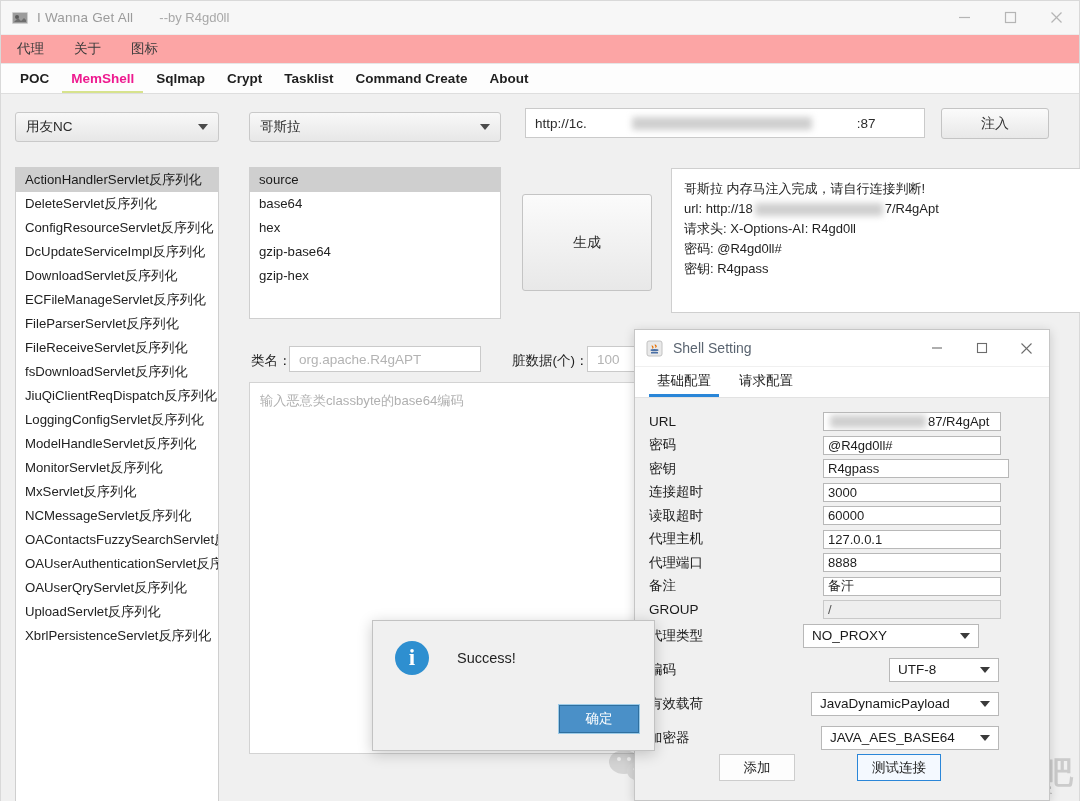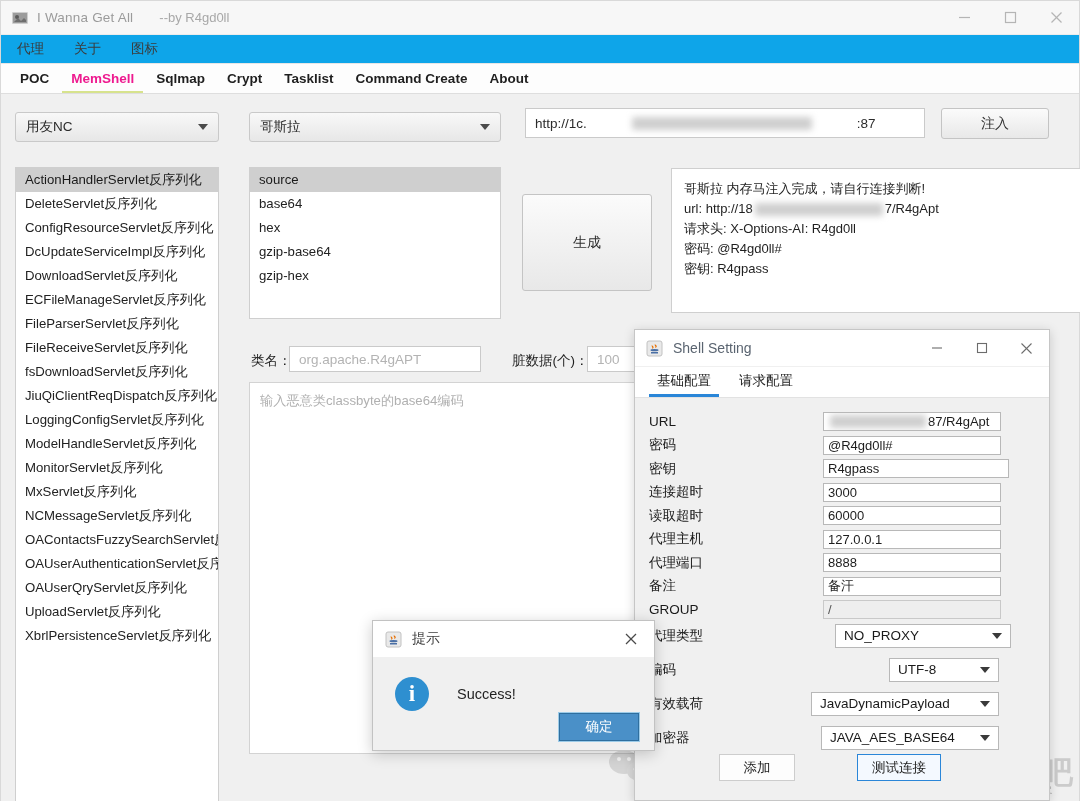--- a/index.html
+++ b/index.html
@@ -64,21 +64,21 @@
   .wbtn {
     width: 46px; height: 33px;
     display: flex; align-items: center; justify-content: center;
     color: #b5b5b5;
   }
   .wbtn svg { display:block; }
 
   
   .menubar {
     height: 28px;
-    background: #0ea5e9;
+    background: #fca5a5;
     display: flex;
     align-items: center;
     padding-left: 14px;
     border-bottom: 1px solid #e6e6e6;
   }
   .menu-item {
     font-size: 13.5px;
     color: #3b3b3b;
     margin-right: 26px;
     padding: 2px 2px;
@@ -681,21 +681,21 @@
           </div>
         </div>
         <div class="frow" style="left: 14px; top: 270px; width: 392px;">
           <div class="flabel">GROUP</div>
           <div class="finput ro" style="width: 178px; margin-left: 56px;">
             <span>/</span>
           </div>
         </div>
         <div class="frow" style="left: 14px; top: 293.5px; width: 392px;">
           <div class="flabel">代理类型</div>
-          <div class="fcombo" style="width: 176px; margin-left: 68px;">
+          <div class="fcombo" style="width: 176px; margin-left: 36px;">
             <span>NO_PROXY</span>
             <span class="arrow"></span>
           </div>
         </div>
         <div class="frow" style="left: 14px; top: 327.5px; width: 392px;">
           <div class="flabel">编码</div>
           <div class="fcombo" style="width: 110px; margin-left: 122px;">
             <span>UTF-8</span>
             <span class="arrow"></span>
           </div>
@@ -718,42 +718,24 @@
 
     <div class="dlgbtn" style="left:84px; top:424px; width:76px;">
       <span>添加</span>
     </div>
     <div class="dlgbtn focus" style="left:222px; top:424px; width:84px;">
       <span>测试连接</span>
     </div>
   </div>
 
   <div class="mdlg" style="left:372px; top:620px; width:283px; height:131px;">
-    <div class="mdlg-title">
-      <span class="ico">
-        <svg width="17" height="17" viewBox="0 0 17 17">
-          <rect x="1" y="1" width="15" height="15" rx="2" fill="#e9e9e9" stroke="#c2c2c2"></rect>
-          <path d="M5 12h7v1.5H5z" fill="#4a6fa5"></path>
-          <path d="M6 5c-1 1.2 .4 1.9 .4 2.9 0 .6-.4 1.1-.4 1.1s1.6-.7 1.6-1.8C7.6 6.1 6 5.8 6 5z" fill="#e76f00"></path>
-          <path d="M9 4c-1.1 1.3 .5 2 .5 3.1 0 .7-.5 1.2-.5 1.2s1.8-.8 1.8-2C10.8 5.2 9 4.9 9 4z" fill="#e76f00"></path>
-          <ellipse cx="8.5" cy="10.2" rx="4" ry="1.1" fill="#4a6fa5"></ellipse>
-        </svg>
-      </span>
-      <span class="t">提示</span>
-      <div class="mdlg-close">
-        <svg width="14" height="14" viewBox="0 0 14 14">
-            <line x1="2" y1="2" x2="12" y2="12" stroke="#4a4a4a" stroke-width="1.2"></line>
-            <line x1="12" y1="2" x2="2" y2="12" stroke="#4a4a4a" stroke-width="1.2"></line>
-          </svg>
-      </div>
-    </div>
     <div class="mdlg-body">
       <div class="info-ico">
         <span>i</span>
       </div>
       <div class="mdlg-msg">Success!</div>
     </div>
-    <div class="okbtn" style="left:186px; top:92px;">
+    <div class="okbtn" style="left:186px; top:84px;">
       <span>确定</span>
     </div>
   </div>
 
 </div>
 
 </body></html>

